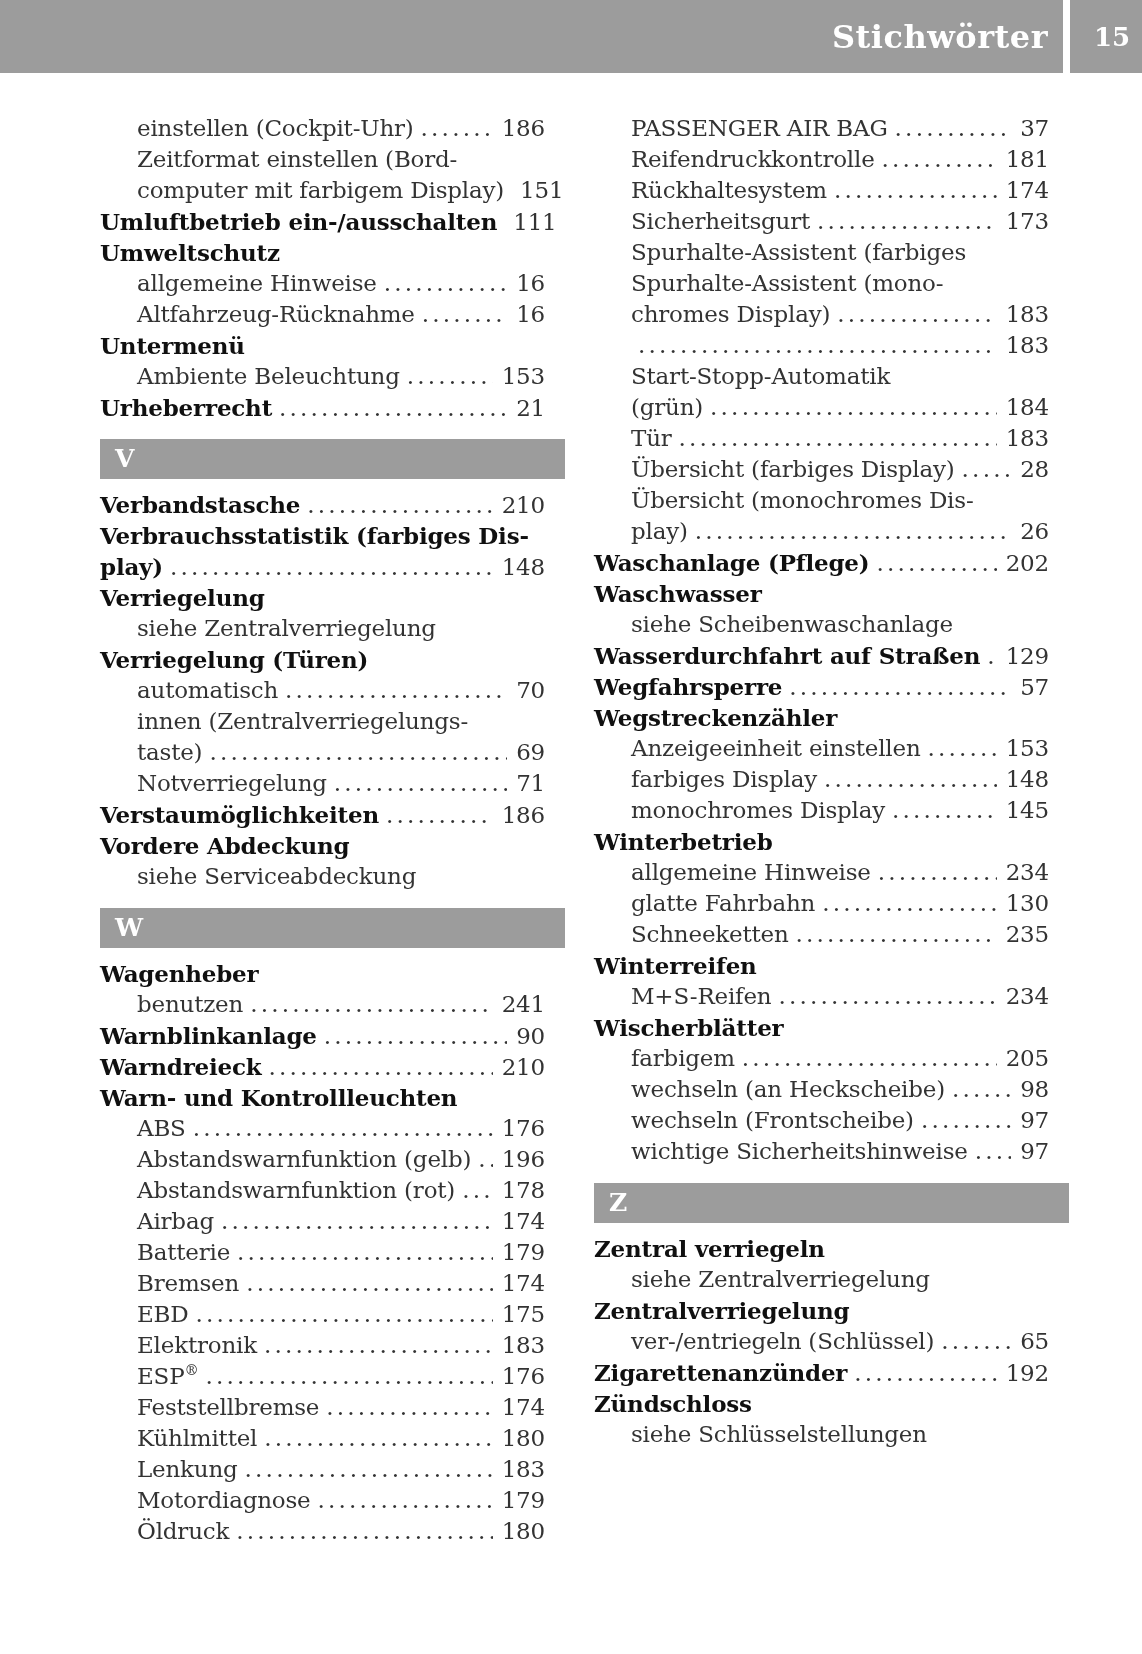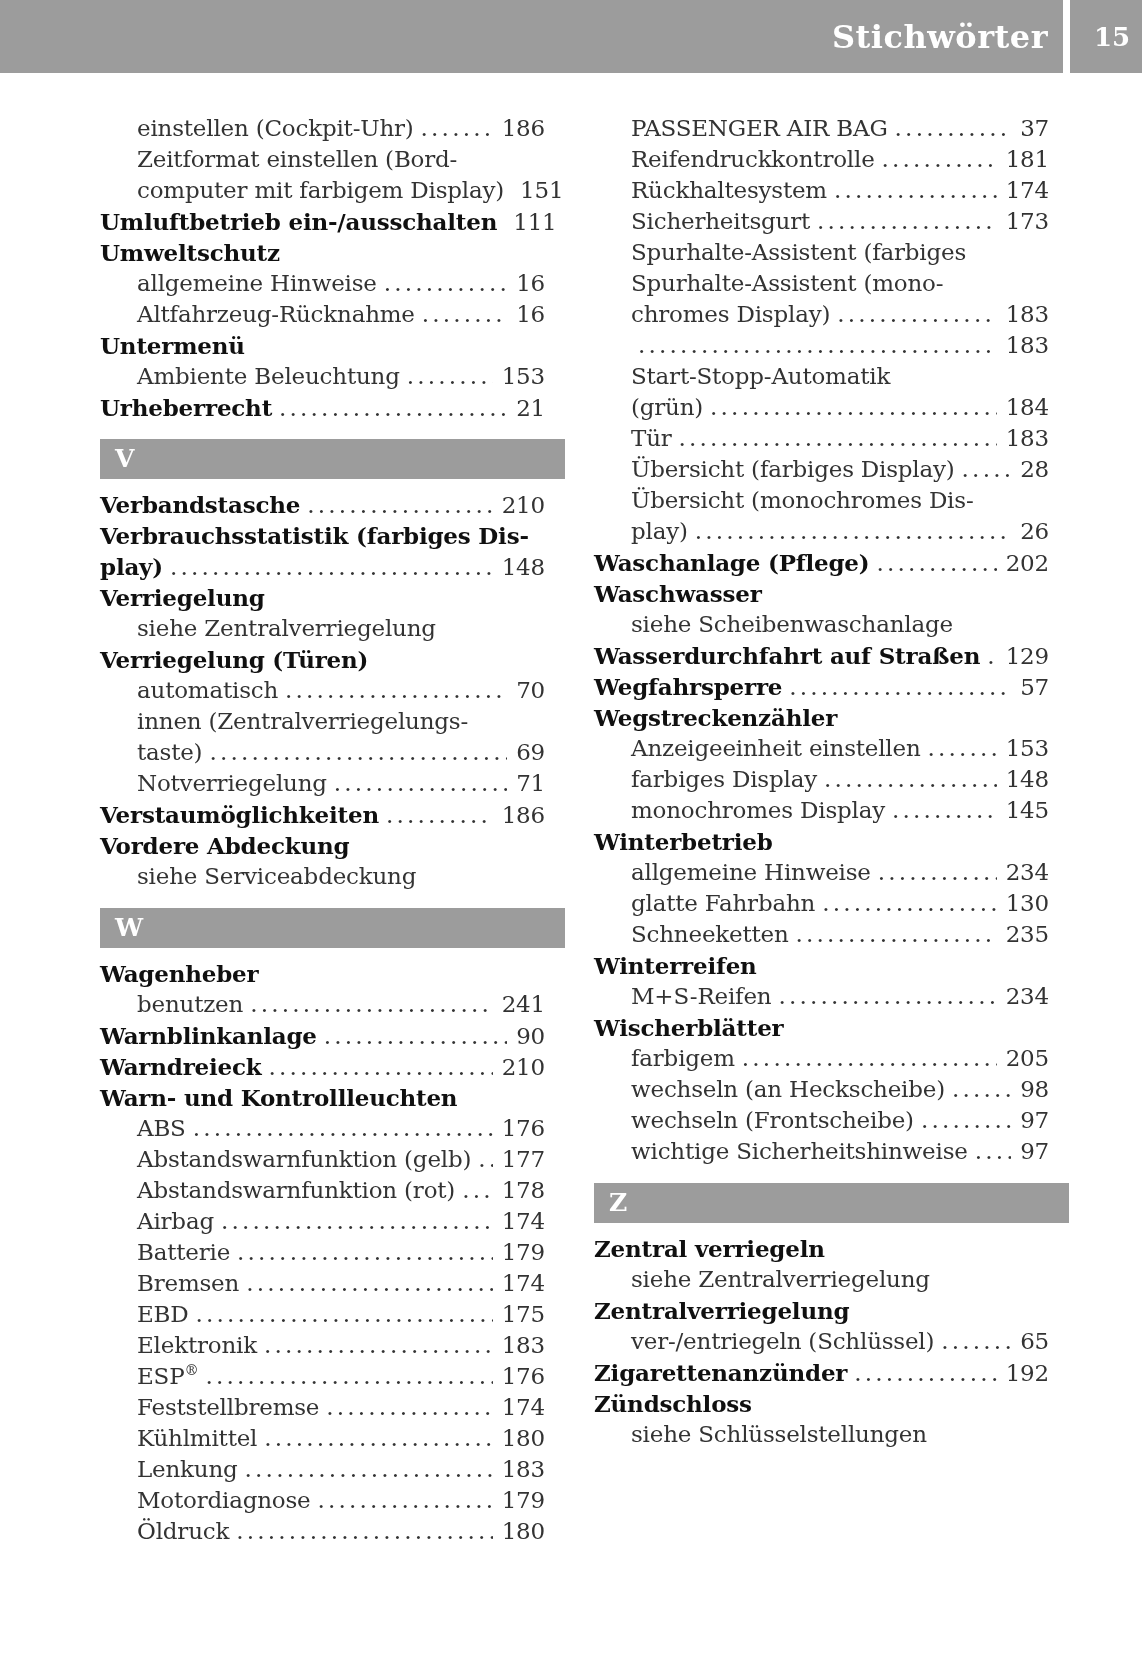--- a/index.html
+++ b/index.html
@@ -213,21 +213,21 @@
           <span class="label">Warn- und Kontrollleuchten</span>
         </div>
         <div class="line indent">
           <span class="label">ABS</span>
           <span class="dots"></span>
           <span class="num">176</span>
         </div>
         <div class="line indent">
           <span class="label">Abstandswarnfunktion (gelb)</span>
           <span class="dots"></span>
-          <span class="num">177</span>
+          <span class="num">196</span>
         </div>
         <div class="line indent">
           <span class="label">Abstandswarnfunktion (rot)</span>
           <span class="dots"></span>
           <span class="num">178</span>
         </div>
         <div class="line indent">
           <span class="label">Airbag</span>
           <span class="dots"></span>
           <span class="num">174</span>

